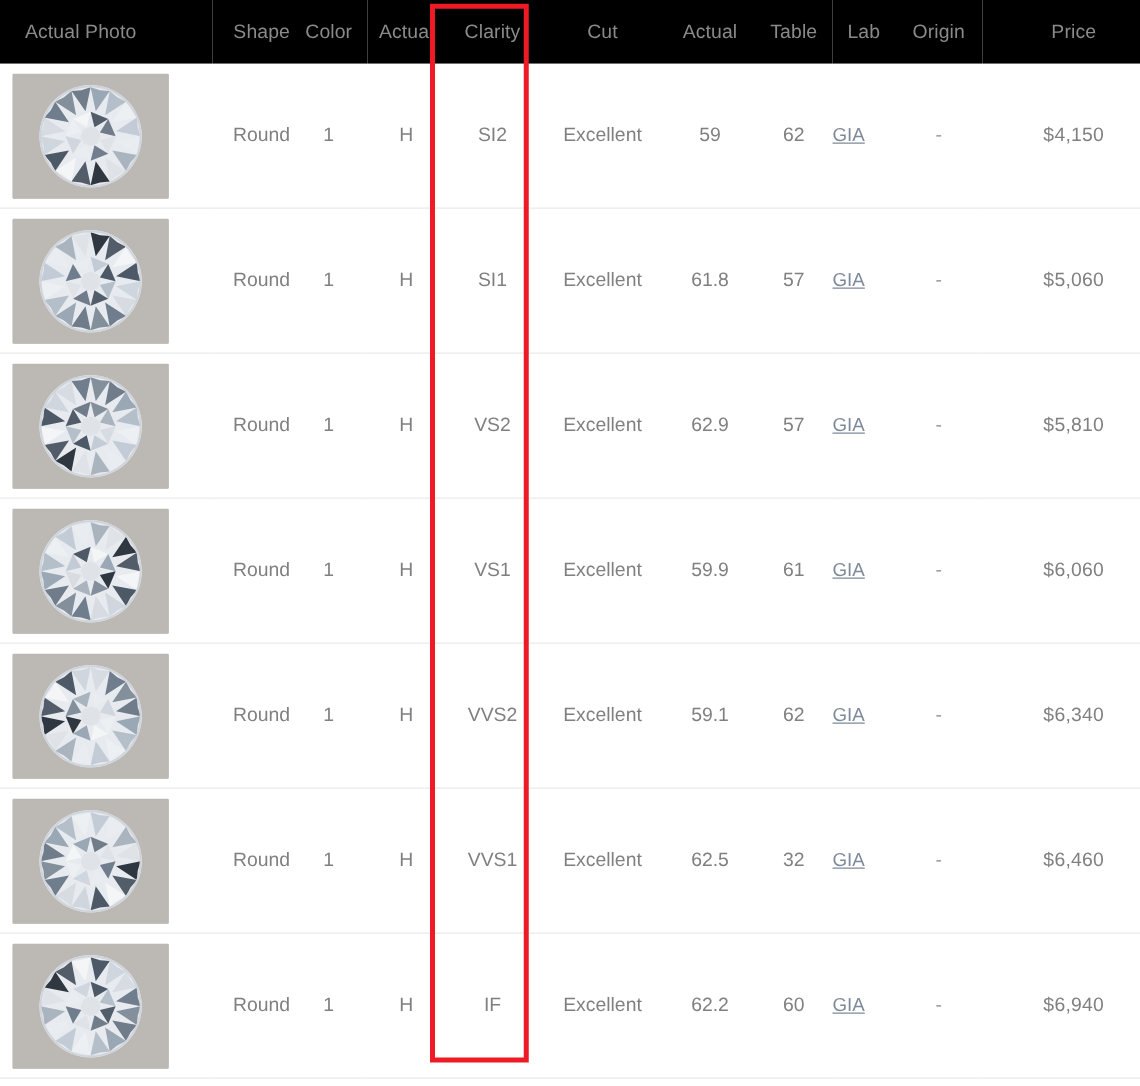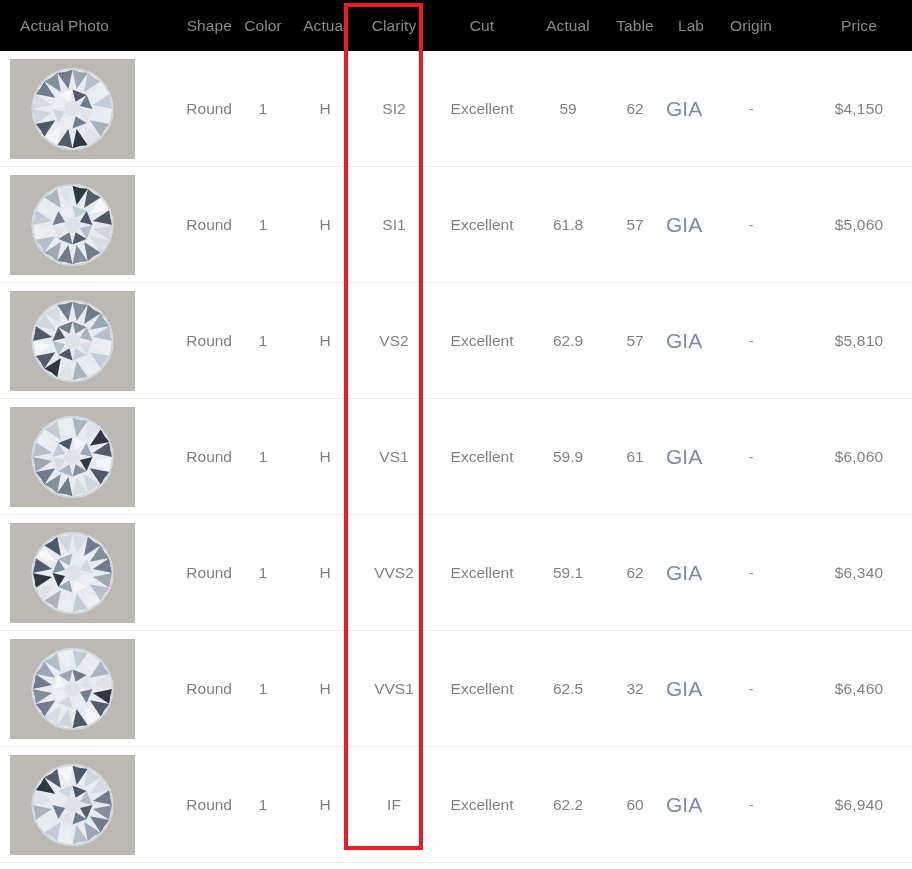--- a/index.html
+++ b/index.html
@@ -81,22 +81,23 @@
     border-radius: 1px;
     position: relative;
     overflow: hidden;
     background: #b9b6b1;
   }
   .diamond-thumb svg { display:block; width:125px; height:100px; }
 
   
   .lab-link {
     color: #7e8a99;
+    text-decoration: underline;
     cursor: pointer;
-    font-size: 21px;
+    font-size: 15px;
     margin-top: 32px;
   }
 
   
   .origin-dash { color: #9a9a9a; }
 
   
   td.col-price {
     font-size: 25px;
     color: #5b6470;

